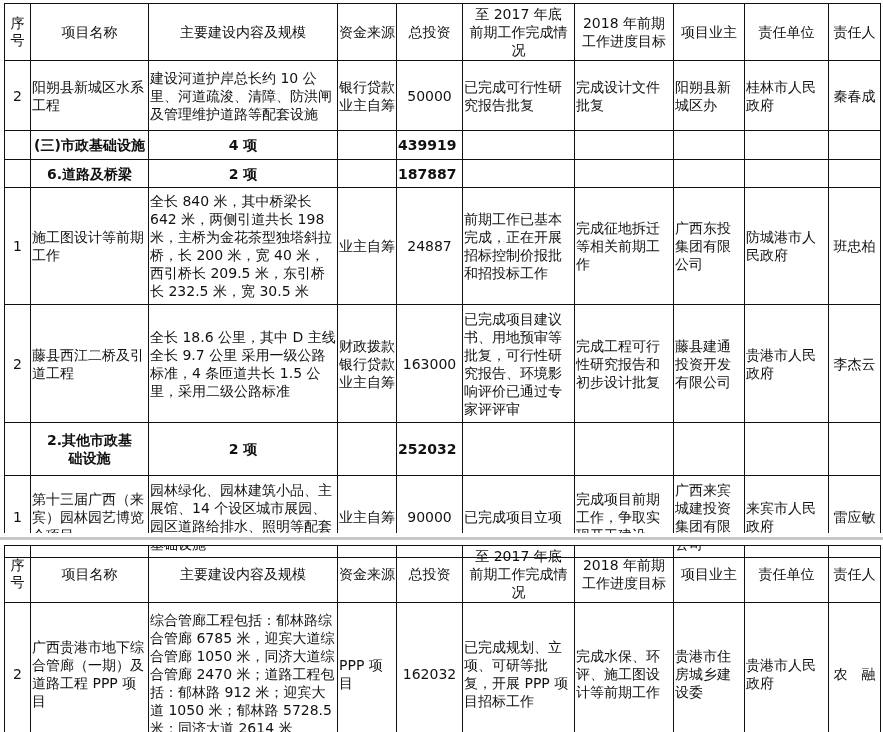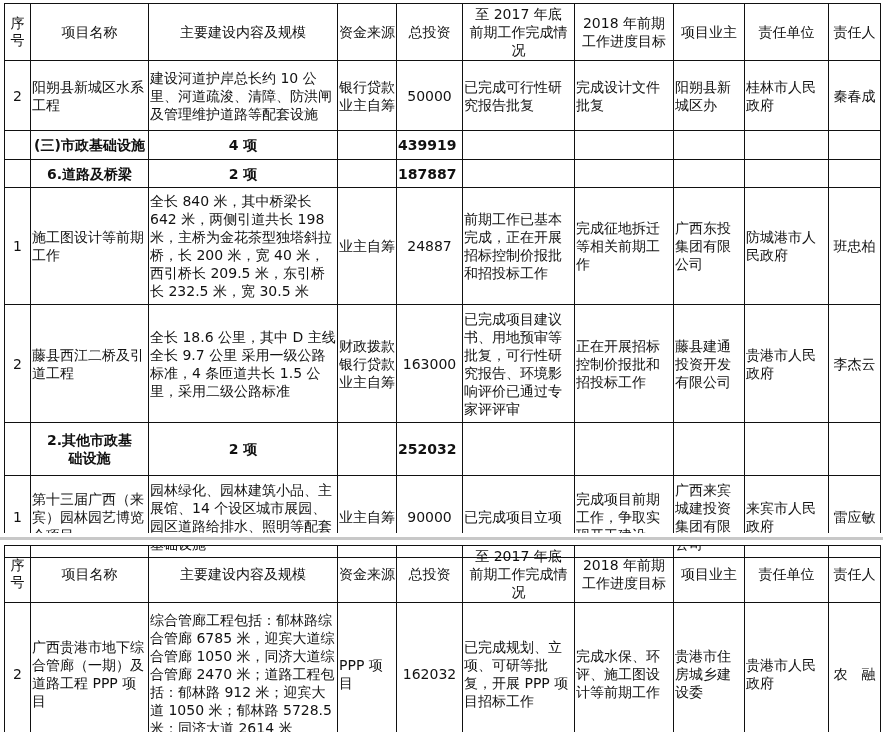--- a/index.html
+++ b/index.html
@@ -105,21 +105,21 @@
     <td class="c">班忠柏</td>
   </tr>
 
   <tr style="height:118px">
     <td class="c">2</td>
     <td class="l">藤县西江二桥及引道工程</td>
     <td class="l">全长 18.6 公里，其中 D 主线全长 9.7 公里 采用一级公路标准，4 条匝道共长 1.5 公里，采用二级公路标准</td>
     <td class="l">财政拨款银行贷款业主自筹</td>
     <td class="c">163000</td>
     <td class="l">已完成项目建议书、用地预审等批复，可行性研究报告、环境影响评价已通过专家评评审</td>
-    <td class="l">正在开展招标控制价报批和招投标工作</td>
+    <td class="l">完成工程可行性研究报告和初步设计批复</td>
     <td class="l">藤县建通投资开发有限公司</td>
     <td class="l">贵港市人民政府</td>
     <td class="c">李杰云</td>
   </tr>
 
   <tr style="height:42px">
     <td></td>
     <td class="c b" style="padding:8px 14px">2.其他市政基础设施</td>
     <td class="c b">2 项</td>
     <td></td>

